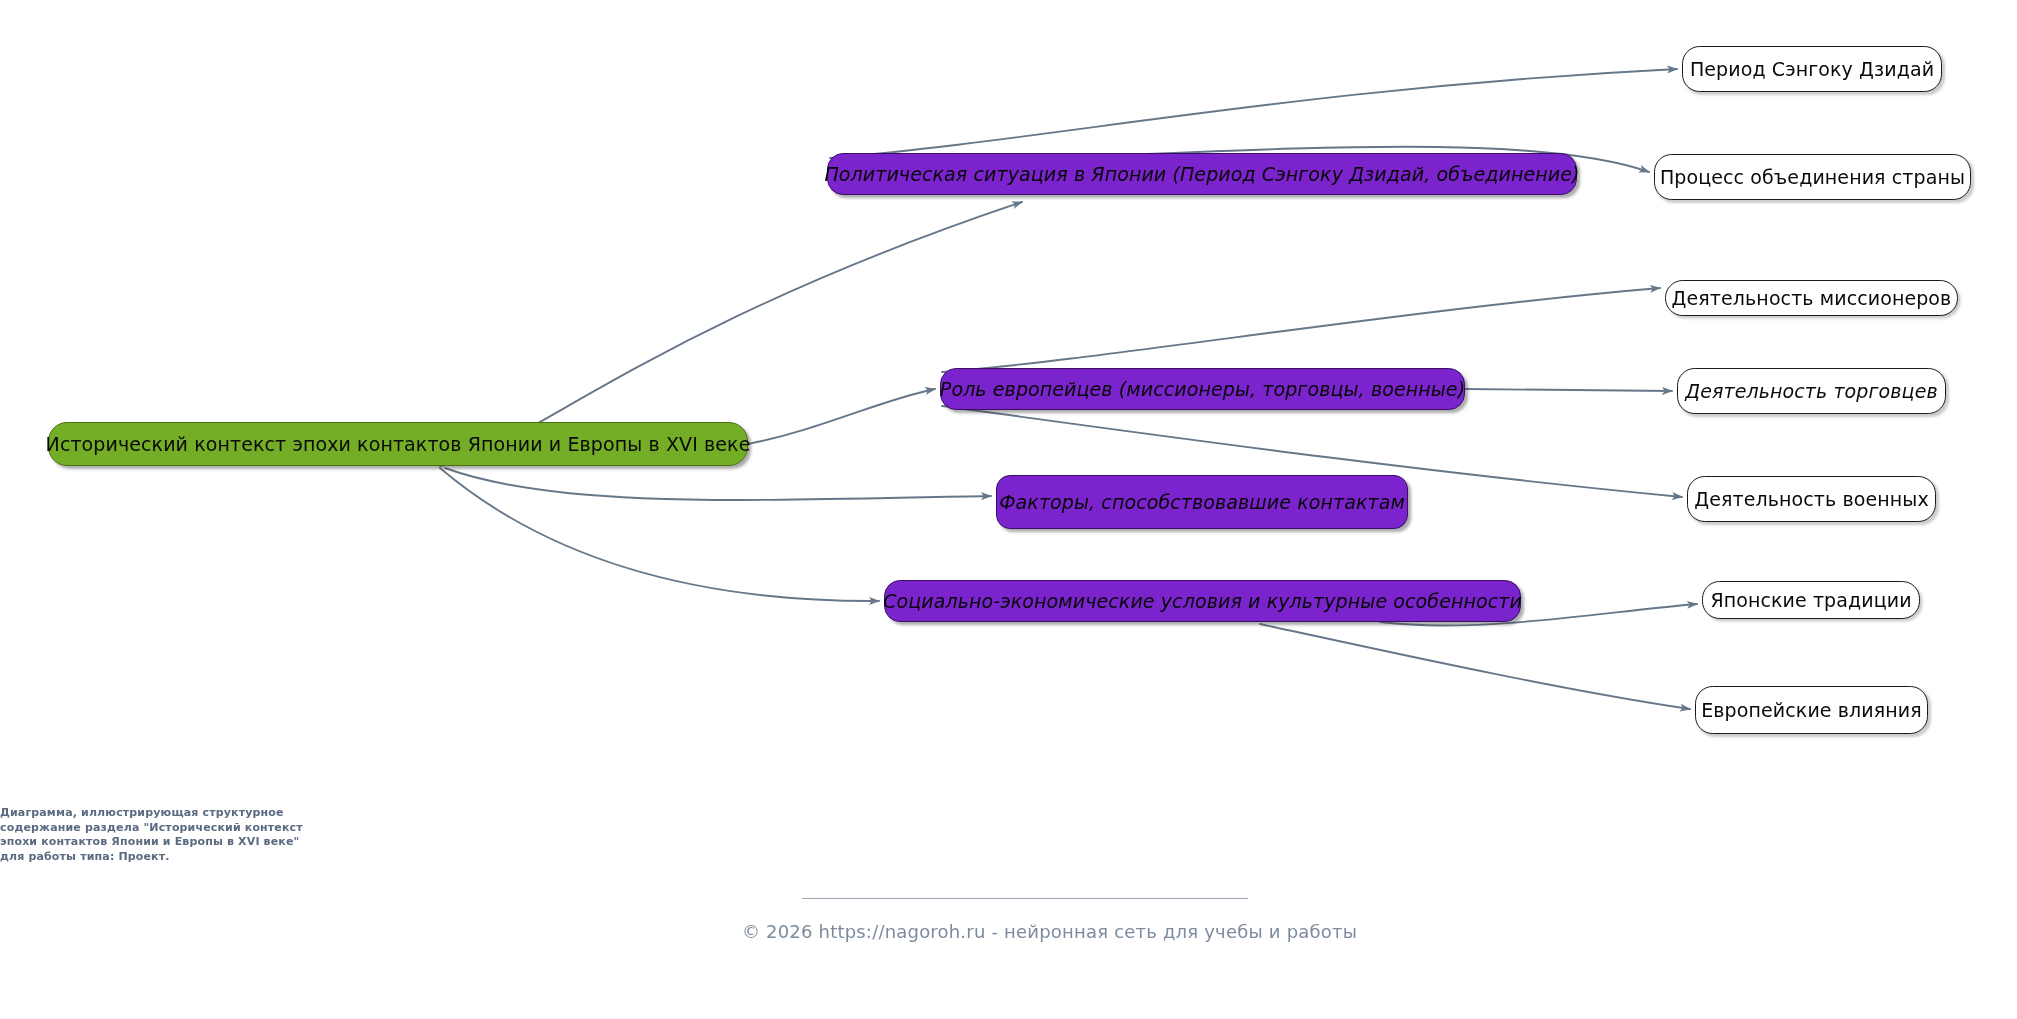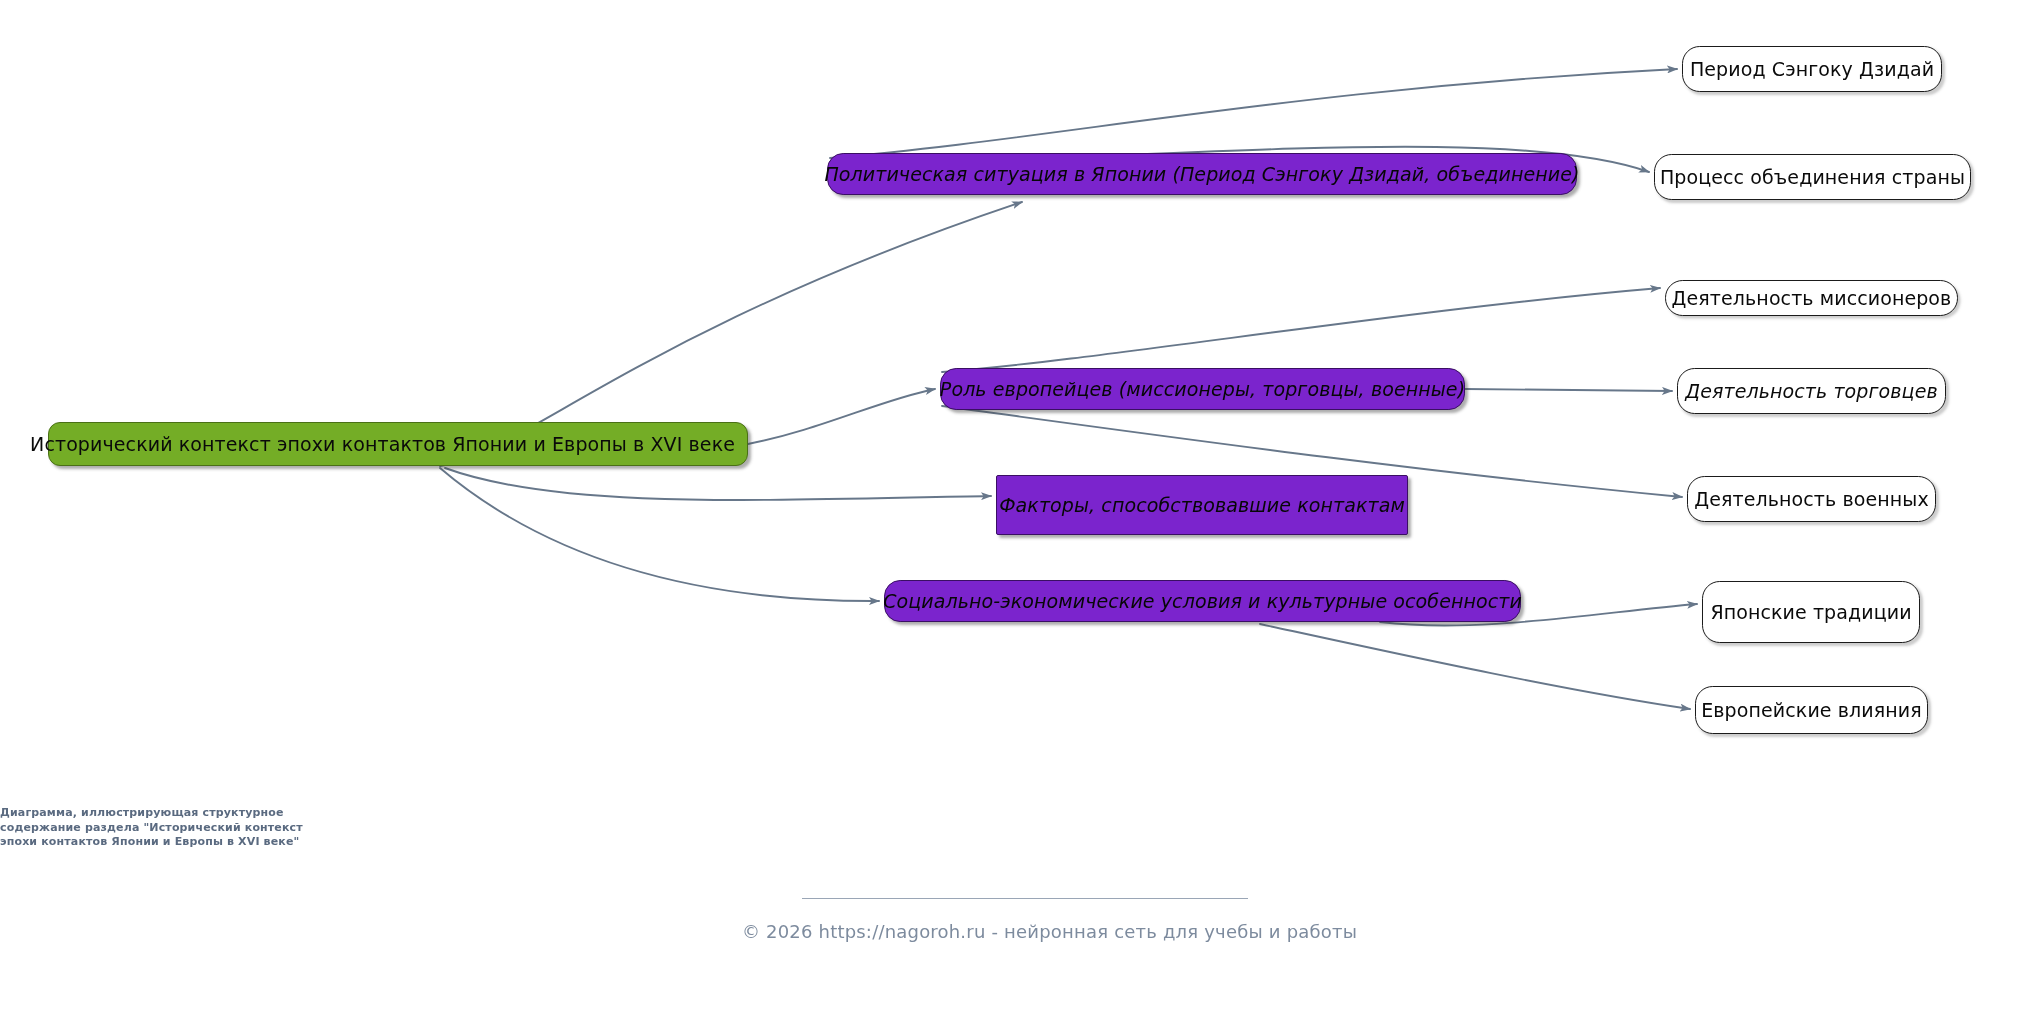--- a/index.html
+++ b/index.html
@@ -120,21 +120,21 @@
         <path d="M 830 162 C 1120 165, 1500 120, 1649 172"></path>
         <path d="M 942 372 C 1100 360, 1400 310, 1660 288"></path>
         <path d="M 1465 389 L 1672 391"></path>
         <path d="M 942 406 C 1120 430, 1400 470, 1682 497"></path>
         <path d="M 1380 622 C 1480 634, 1600 612, 1697 604"></path>
         <path d="M 1260 624 C 1380 650, 1560 690, 1690 709"></path>
       </g>
   </svg>
 
   <div id="nodes-layer">
-      <div class="node node-root" style="left: 48px; top: 422px; width: 700px; height: 44px; border-radius: 12px; justify-content: flex-end;">
+      <div class="node node-root" style="left: 48px; top: 422px; width: 700px; height: 44px; border-radius: 19px;">
         <span class="node-label">Исторический контекст эпохи контактов Японии и Европы в XVI веке</span>
       </div>
       <div class="node node-branch" style="left: 827px; top: 153px; width: 750px; height: 42px; border-radius: 16.1538px;">
         <span class="node-label">Политическая ситуация в Японии (Период Сэнгоку Дзидай, объединение)</span>
       </div>
       <div class="node node-leaf" style="left: 1682px; top: 46px; width: 260px; height: 46px; border-radius: 17.6923px;">
         <span class="node-label">Период Сэнгоку Дзидай</span>
       </div>
       <div class="node node-leaf" style="left: 1654px; top: 154px; width: 317px; height: 46px; border-radius: 17.6923px;">
         <span class="node-label">Процесс объединения страны</span>
@@ -144,37 +144,38 @@
       </div>
       <div class="node node-leaf" style="left: 1665px; top: 280px; width: 293px; height: 36px; border-radius: 17.6923px;">
         <span class="node-label">Деятельность миссионеров</span>
       </div>
       <div class="node node-leaf" style="left: 1677px; top: 368px; width: 269px; height: 46px; border-radius: 17.6923px; font-style: italic;">
         <span class="node-label">Деятельность торговцев</span>
       </div>
       <div class="node node-leaf" style="left: 1687px; top: 476px; width: 249px; height: 46px; border-radius: 17.6923px;">
         <span class="node-label">Деятельность военных</span>
       </div>
-      <div class="node node-branch" style="left: 996px; top: 475px; width: 412px; height: 60px; border-radius: 2px;">
+      <div class="node node-branch" style="left: 996px; top: 475px; width: 412px; height: 54px; border-radius: 14px;">
         <span class="node-label">Факторы, способствовавшие контактам</span>
       </div>
       <div class="node node-branch" style="left: 884px; top: 580px; width: 637px; height: 42px; border-radius: 16.1538px;">
         <span class="node-label">Социально-экономические условия и культурные особенности</span>
       </div>
-      <div class="node node-leaf" style="left: 1702px; top: 581px; width: 218px; height: 62px; border-radius: 17.6923px;">
+      <div class="node node-leaf" style="left: 1702px; top: 581px; width: 218px; height: 38px; border-radius: 17.6923px;">
         <span class="node-label">Японские традиции</span>
       </div>
       <div class="node node-leaf" style="left: 1695px; top: 686px; width: 233px; height: 48px; border-radius: 17.6923px;">
         <span class="node-label">Европейские влияния</span>
       </div>
     </div>
 
   <div id="caption">
       <span class="cap-line">Диаграмма, иллюстрирующая структурное</span>
       <span class="cap-line">содержание раздела "Исторический контекст</span>
       <span class="cap-line">эпохи контактов Японии и Европы в XVI веке"</span>
+      <span class="cap-line">для работы типа: Проект.</span>
     </div>
   <div id="cap-rule"></div>
   <div id="footer">
     <span>© 2026 https://nagoroh.ru - нейронная сеть для учебы и работы</span>
   </div>
 
 </div>
 
 </body></html>

